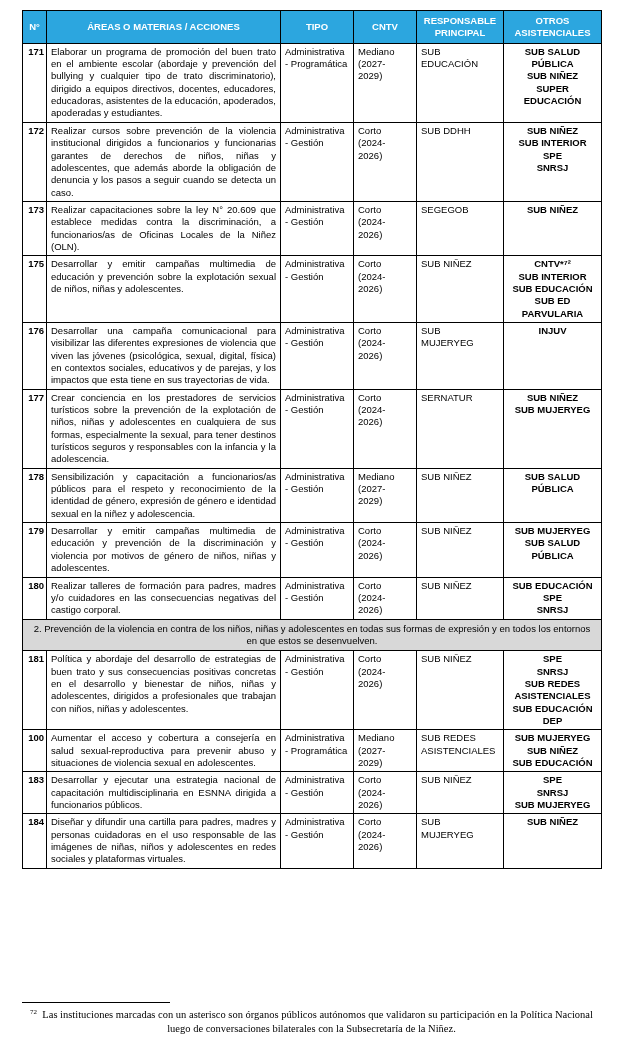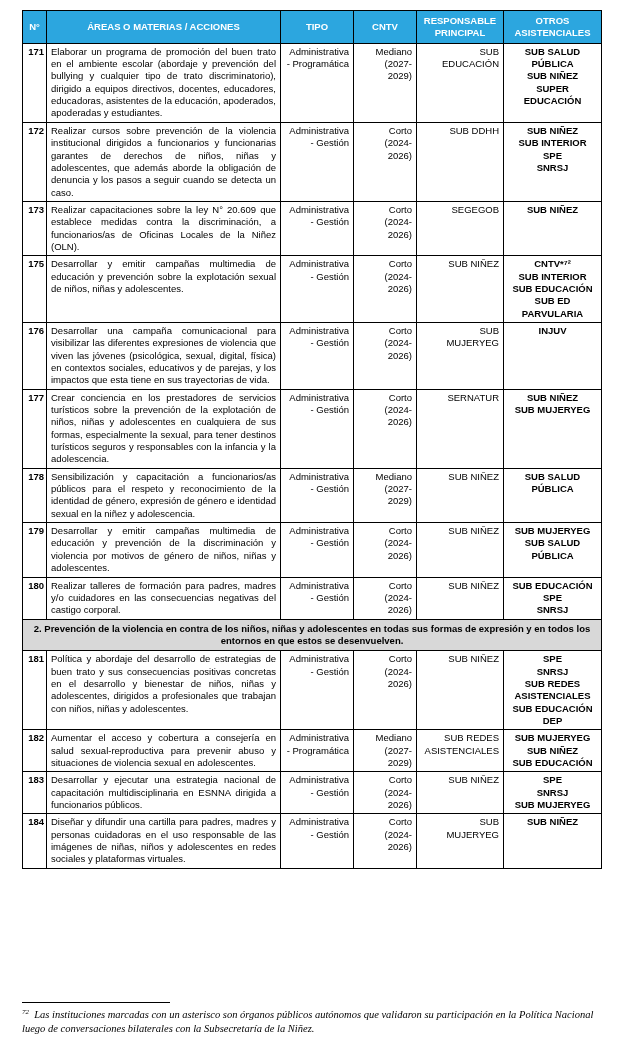--- a/index.html
+++ b/index.html
@@ -25,37 +25,37 @@
     padding:2px 4px;
     font-size:9.5px;line-height:1.3;
   }
   .actions th{
     background:var(--header-bg);color:var(--header-text);
     text-align:center;vertical-align:middle;
     font-weight:bold;padding:4px 2px;font-size:9.5px;line-height:1.25;
   }
   td.col-num{font-weight:bold;text-align:right;padding-left:2px;padding-right:2px;}
   td.col-accion{text-align:justify;}
-  td.col-tipo,td.col-plazo,td.col-principal{text-align:right;white-space:pre-line;}
+  td.col-tipo,td.col-plazo,td.col-principal{text-align:left;white-space:pre-line;}
   td.col-otros{text-align:center;white-space:pre-line;font-weight:bold;}
   tr.section-row td{
     background:var(--section-bg);
-    font-weight:bold;text-align:center;
+    font-weight:normal;text-align:center;
     padding:3px 8px;font-size:9.5px;line-height:1.3;
   }
   .footnote-area{
     position:absolute;left:22px;right:22px;bottom:12px;
   }
   .footnote-rule{
     width:148px;height:0;border-top:1px solid var(--border-color);
     margin-bottom:5px;
   }
   .footnote{
     font-family:"Liberation Serif", serif;
-    font-size:10.5px;line-height:1.4;text-align:left;font-style:italic;
+    font-size:10.5px;line-height:1.4;text-align:center;
   }
   .footnote sup{font-size:7px;line-height:0;}
 </style>
 </head>
 <body>
 
 <div class="page">
   <table class="actions">
     <colgroup>
       <col style="width:24px">
@@ -201,21 +201,21 @@
 (2024-
 2026)</td>
         <td class="col-principal">SUB NIÑEZ</td>
         <td class="col-otros">SPE
 SNRSJ
 SUB REDES ASISTENCIALES
 SUB EDUCACIÓN
 DEP</td>
       </tr>
       <tr>
-        <td class="col-num">182</td>
+        <td class="col-num">100</td>
         <td class="col-accion">Aumentar el acceso y cobertura a consejería en salud sexual-reproductiva para prevenir abuso y situaciones de violencia sexual en adolescentes.</td>
         <td class="col-tipo">Administrativa
 - Programática</td>
         <td class="col-plazo">Mediano
 (2027-
 2029)</td>
         <td class="col-principal">SUB REDES
 ASISTENCIALES</td>
         <td class="col-otros">SUB MUJERYEG
 SUB NIÑEZ

